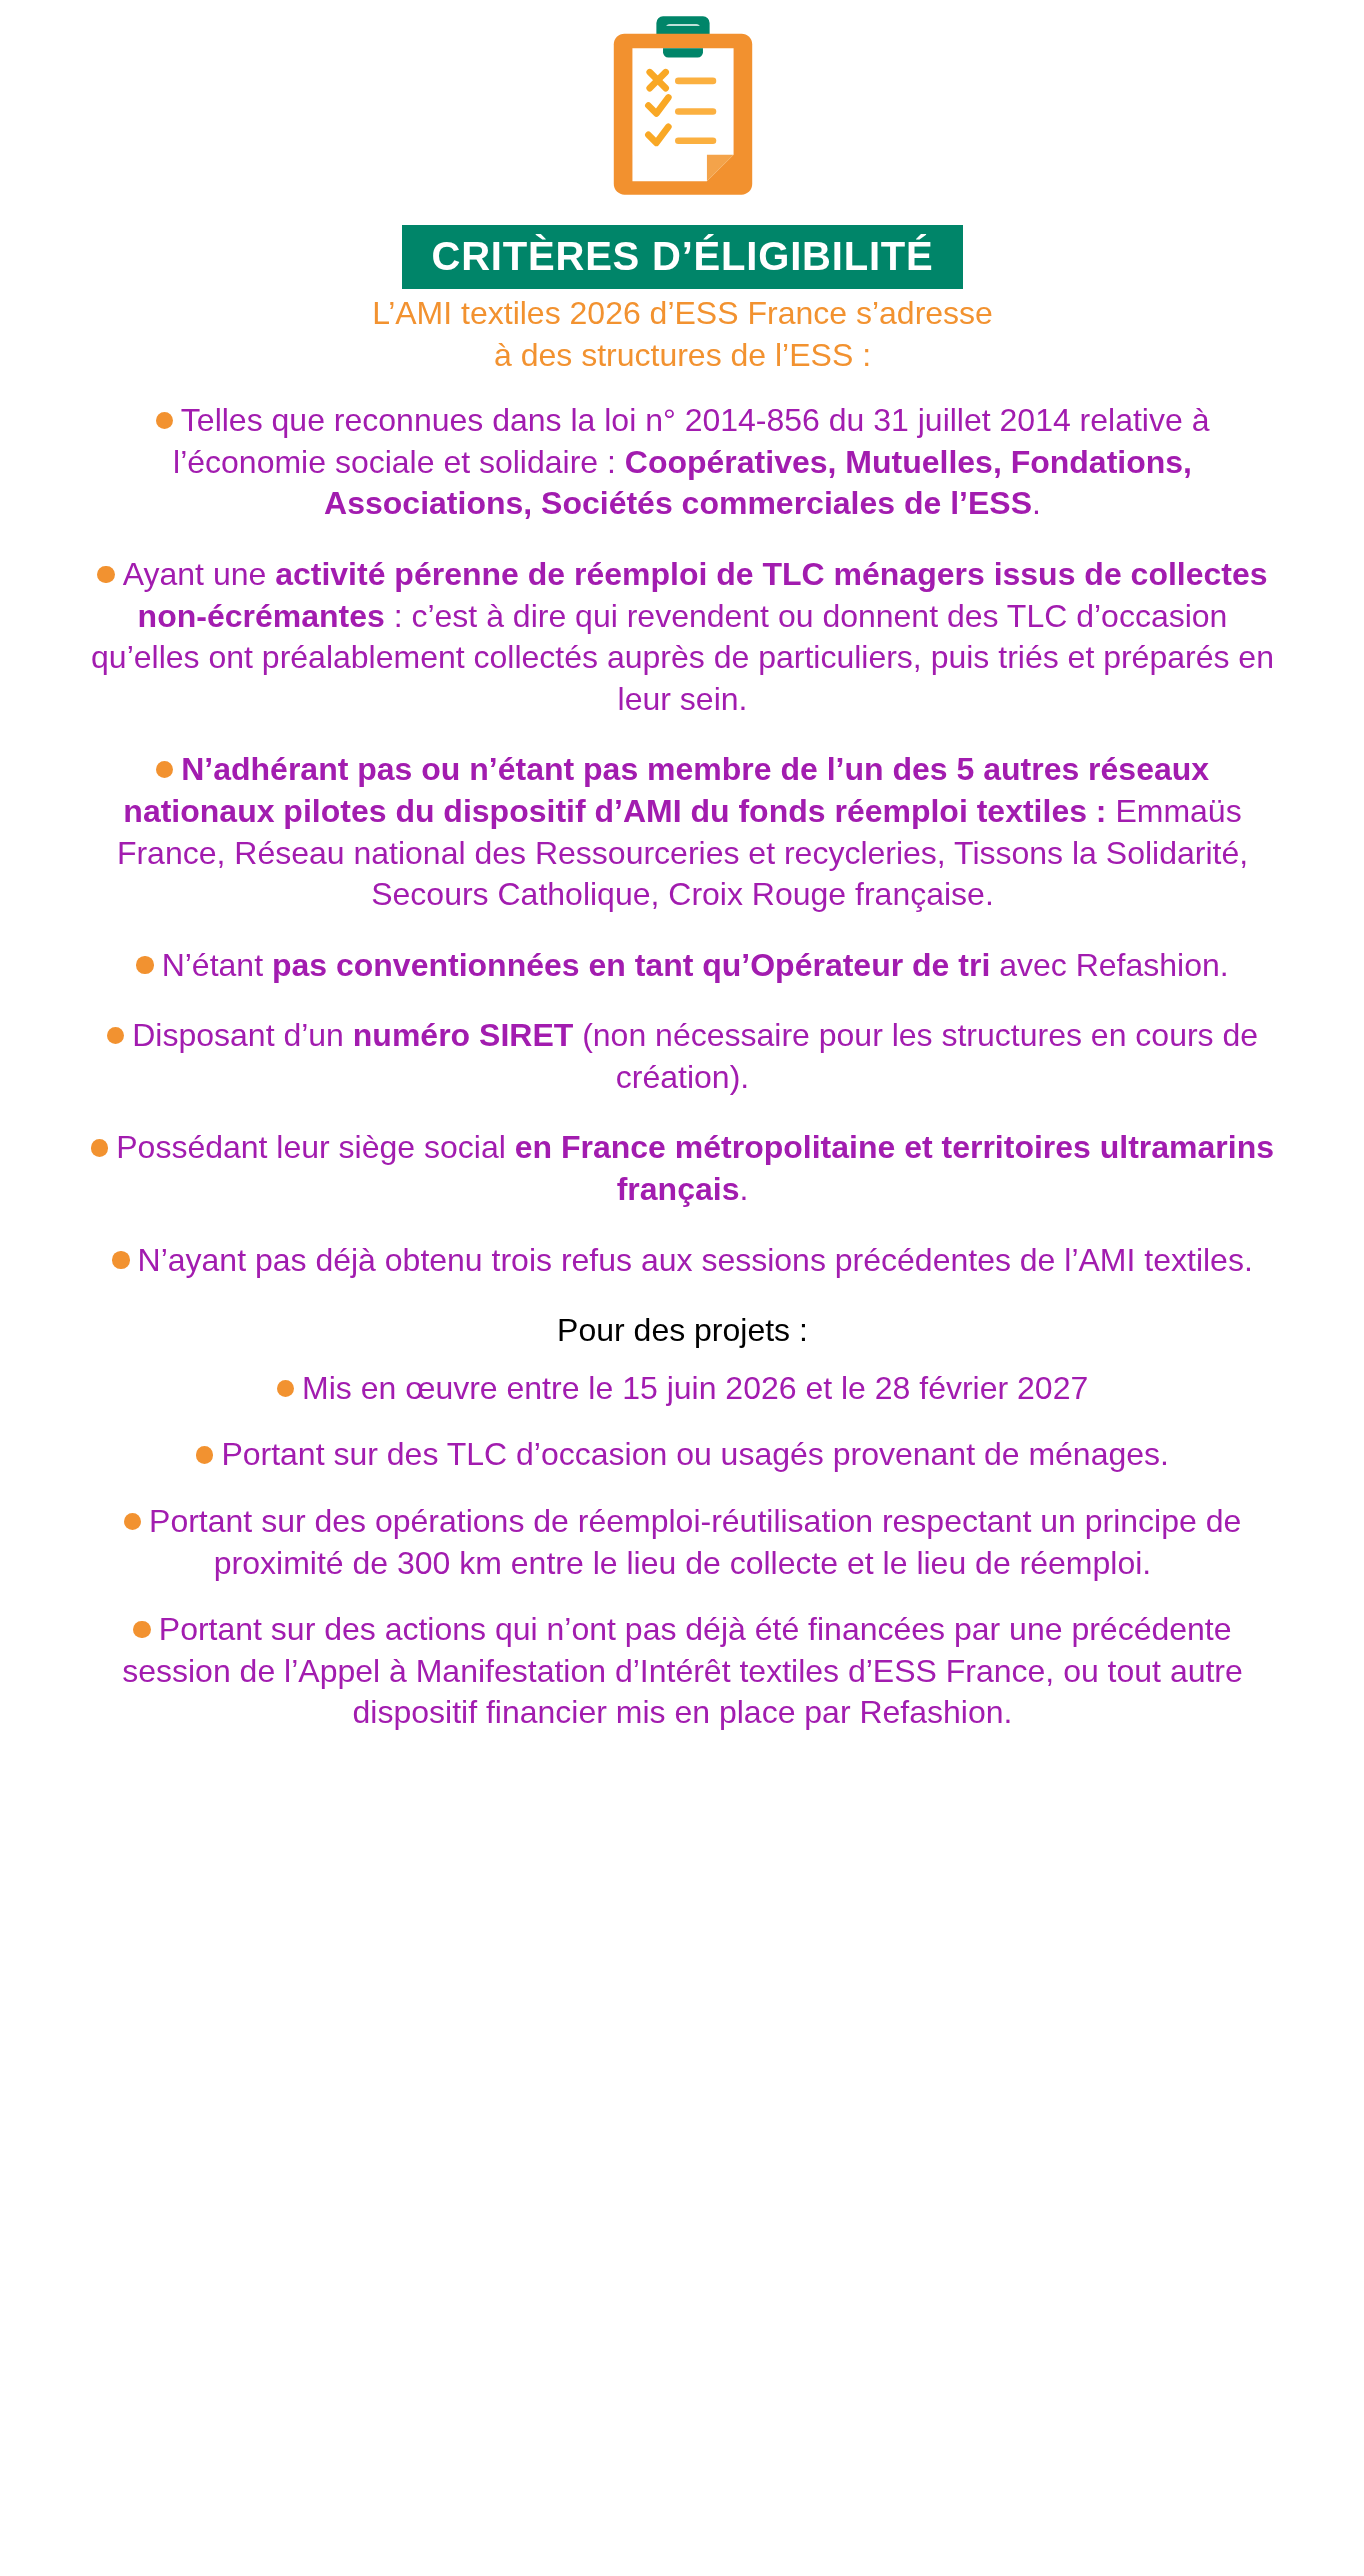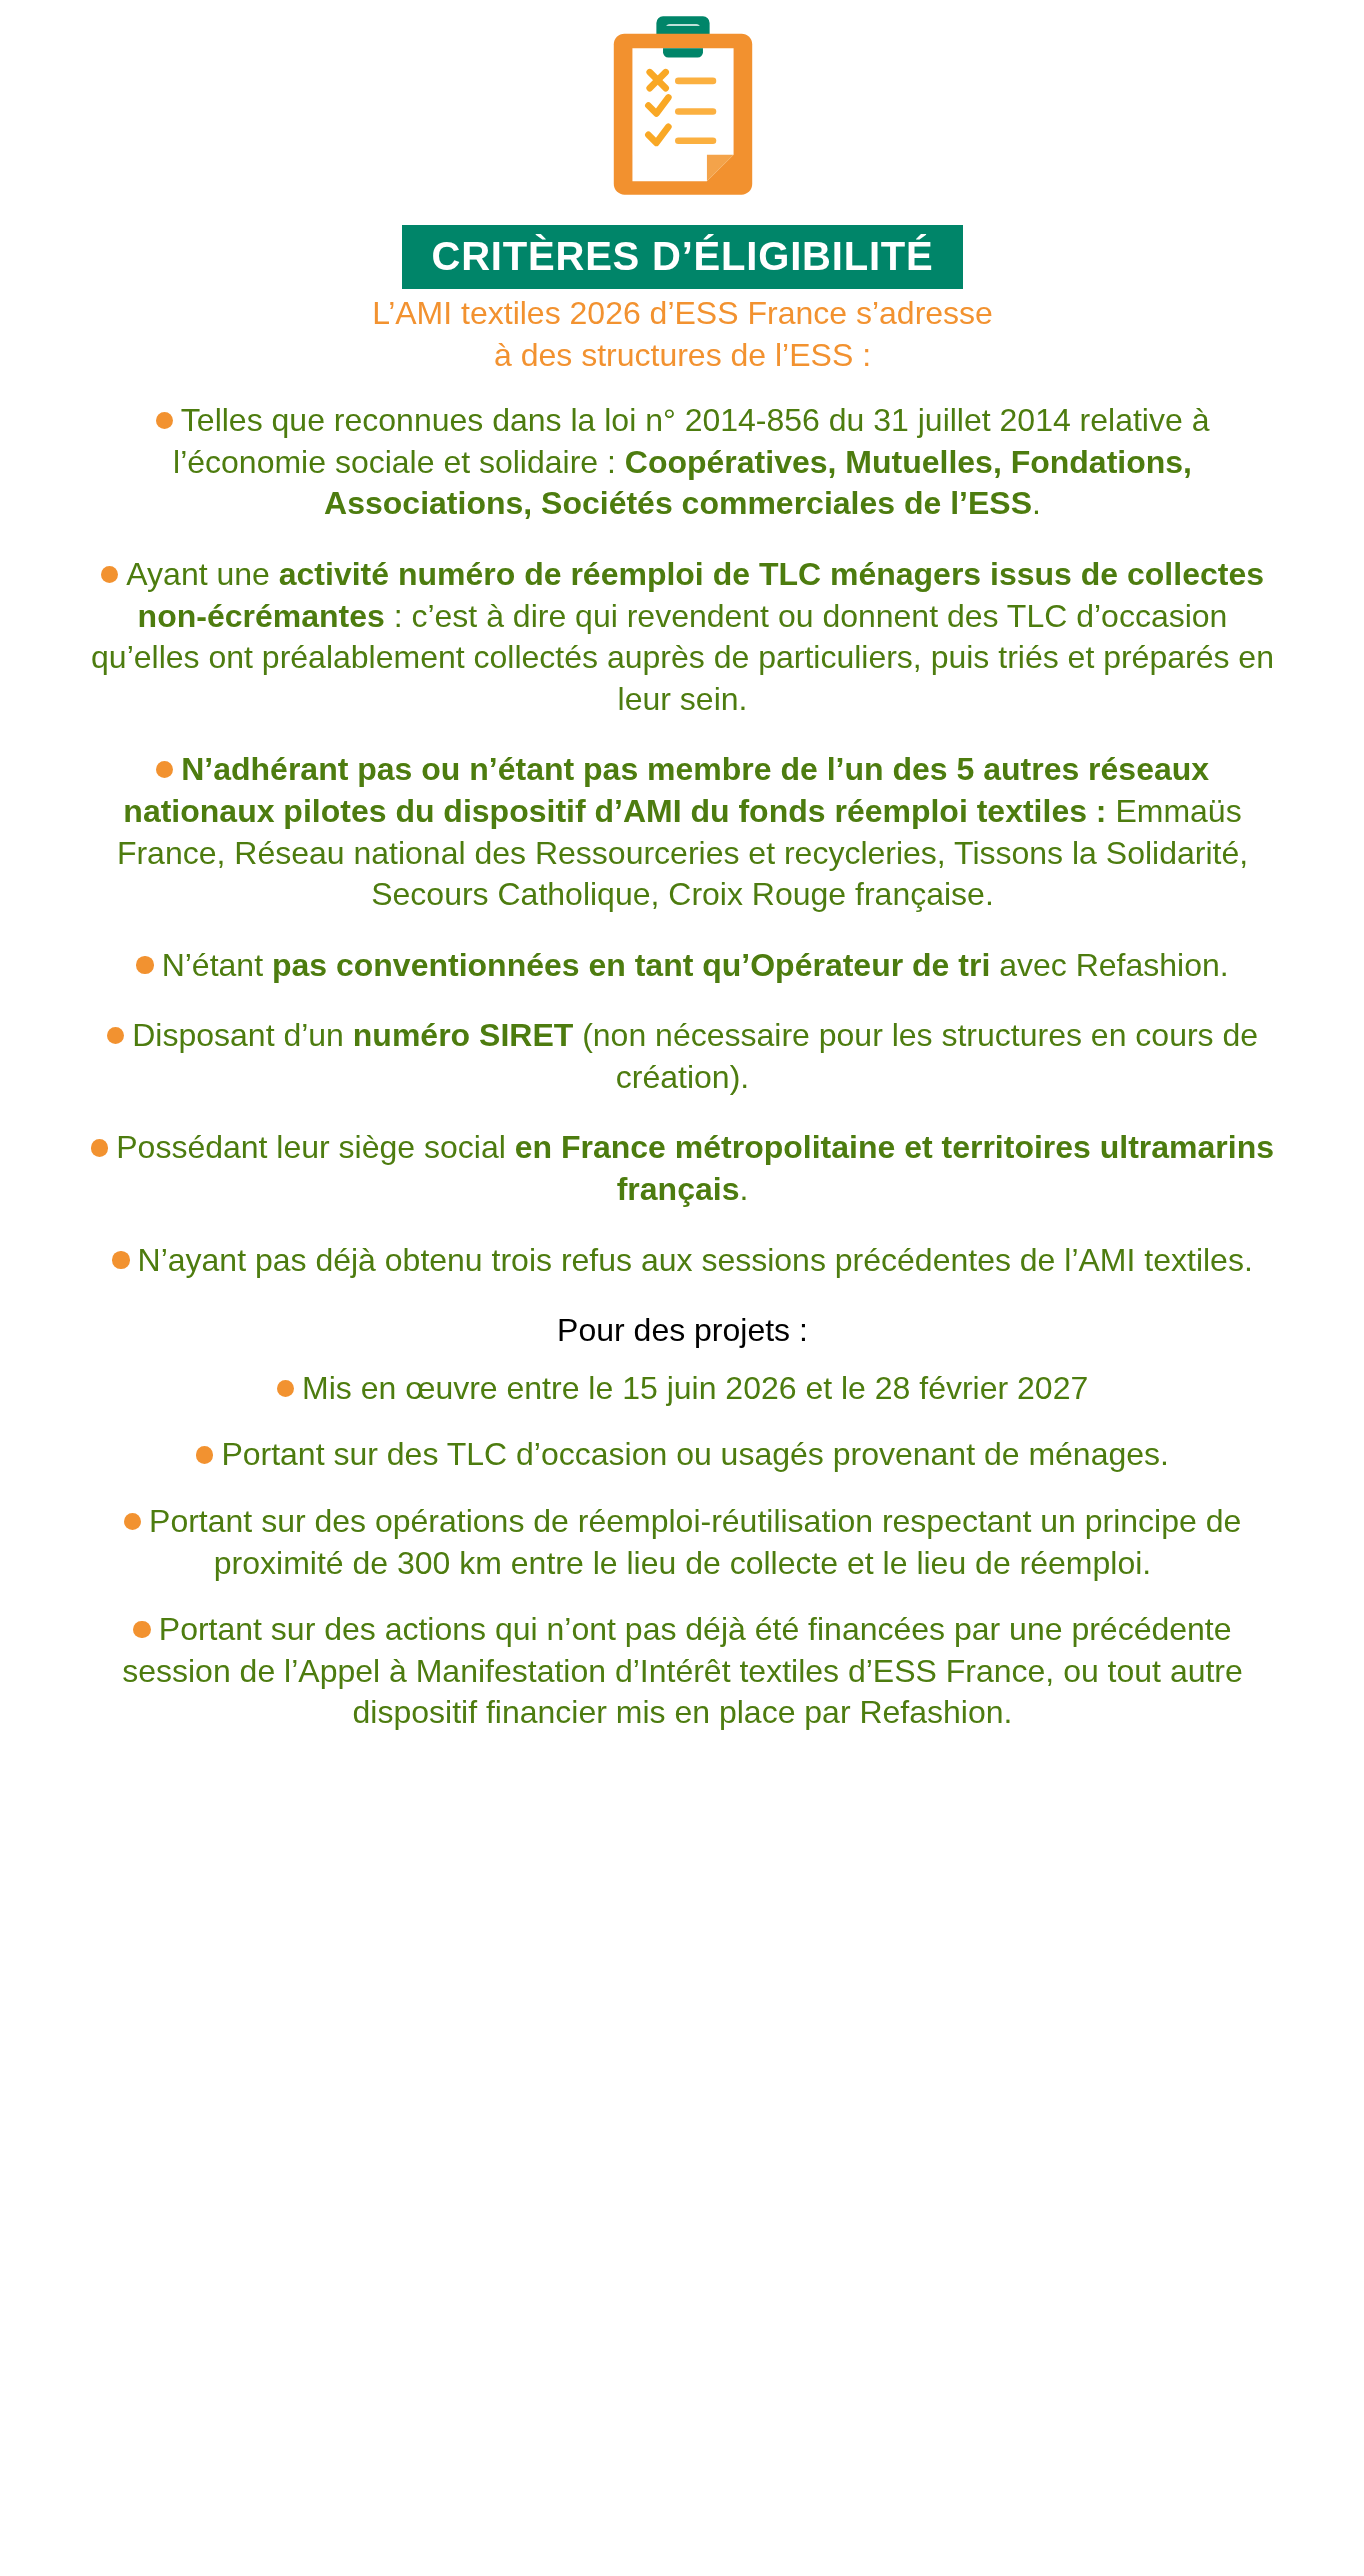--- a/index.html
+++ b/index.html
@@ -59,21 +59,21 @@
   .content {
     width: 1219px;
     margin-top: 4px;
     text-align: center;
   }
 
   .para {
     text-align: center;
     font-size: 32px;
     line-height: 1.30;
-    color: #4d7c0f;
+    color: #a21caf;
     margin: 0 0 22.7px 0;
     padding: 0 10.7px;
     box-sizing: border-box;
   }
   .para.intro {
     color: #F29230;
     margin-bottom: 24px;
   }
   .para.lead {
     color: #000000;
@@ -142,21 +142,21 @@
 
   <div class="content">
 
     <p class="para intro gap-sm">
       <span>L’AMI textiles 2026 d’ESS France s’adresse</span><br>
       <span>à des structures de l’ESS :</span>
     </p>
 
     <div>
         <p class="para gap-lg"><span class="bullet"></span><span>Telles que reconnues dans la loi n° 2014-856 du 31 juillet 2014 relative à l’économie sociale et solidaire : </span><b>Coopératives, Mutuelles, Fondations, Associations, Sociétés commerciales de l’ESS</b><span>.</span></p>
-        <p class="para gap-lg"><span class="bullet"></span><span>Ayant une </span><b>activité numéro de réemploi de TLC ménagers issus de collectes non-écrémantes</b><span> :  c’est à dire qui revendent ou donnent des TLC d’occasion qu’elles ont préalablement collectés auprès de particuliers, puis triés et préparés en leur sein.</span></p>
+        <p class="para gap-lg"><span class="bullet"></span><span>Ayant une </span><b>activité pérenne de réemploi de TLC ménagers issus de collectes non-écrémantes</b><span> :  c’est à dire qui revendent ou donnent des TLC d’occasion qu’elles ont préalablement collectés auprès de particuliers, puis triés et préparés en leur sein.</span></p>
         <p class="para gap-lg"><span class="bullet"></span><b>N’adhérant pas ou n’étant pas membre de l’un des 5 autres réseaux nationaux pilotes du dispositif d’AMI du fonds réemploi textiles :</b><span> Emmaüs France, Réseau national des Ressourceries et recycleries, Tissons la Solidarité, Secours Catholique, Croix Rouge française.</span></p>
         <p class="para gap-lg"><span class="bullet"></span><span>N’étant </span><b>pas conventionnées en tant qu’Opérateur de tri</b><span> avec Refashion.</span></p>
         <p class="para gap-lg"><span class="bullet"></span><span>Disposant d’un </span><b>numéro SIRET</b><span> (non nécessaire pour les structures en cours de création).</span></p>
         <p class="para gap-lg"><span class="bullet"></span><span>Possédant leur siège social </span><b>en France métropolitaine et territoires ultramarins français</b><span>.</span></p>
         <p class="para gap-lg"><span class="bullet"></span><span>N’ayant pas déjà obtenu trois refus aux sessions précédentes de l’AMI textiles.</span></p>
       </div>
 
     <p class="para lead">Pour des projets :</p>
 
     <div>

